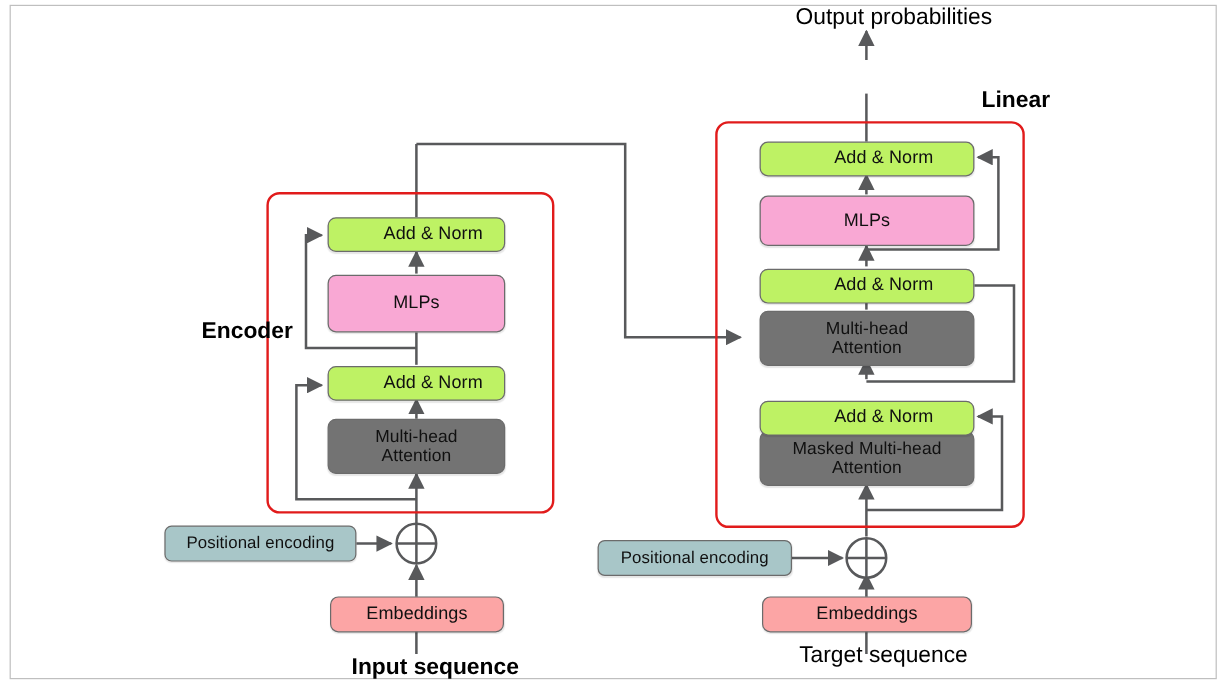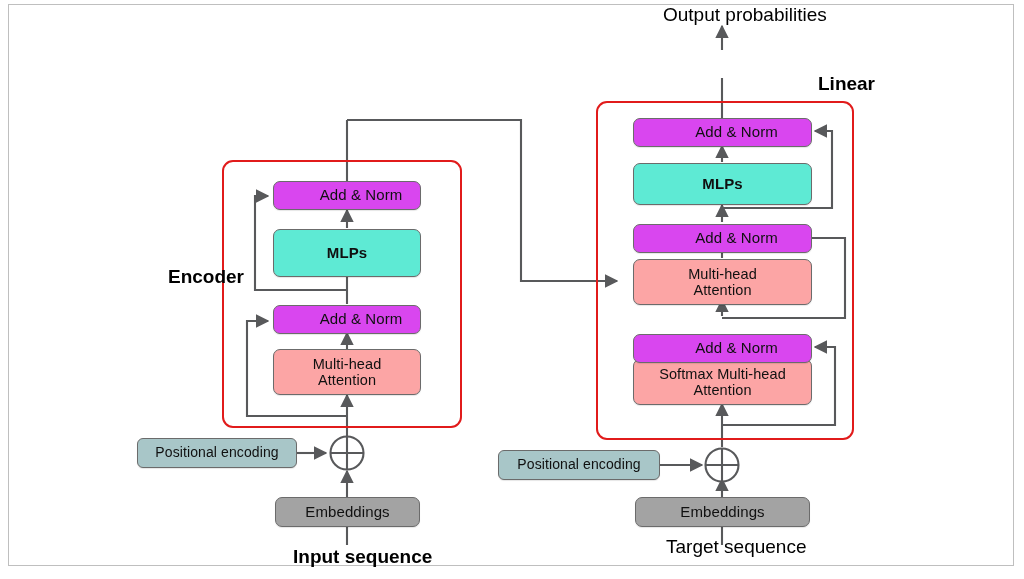--- a/index.html
+++ b/index.html
@@ -41,27 +41,27 @@
     text-align:center;
     color:#101010;
     font-size:15px;
     line-height:1.12;
     letter-spacing:0.1px;
     white-space:pre-line;
     box-shadow:0 1px 1px rgba(0,0,0,.10);
   }
   .node.two-line{font-size:14.5px;}
 
-  .addnorm  {background:#d946ef;padding-left:28px;}
-  .mlp      {background:#5eead4;font-weight:bold;}
-  .attn     {background:#fca5a5;}
+  .addnorm  {background:#bef264;padding-left:28px;}
+  .mlp      {background:#f9a8d4;}
+  .attn     {background:#737373;}
   .softmax  {background:#c3ddaf;}
   .linear   {background:#d9b2c6;}
   .posenc   {background:#a8c6c8;font-size:14px;border-radius:6px;}
-  .embed    {background:#a3a3a3;}
+  .embed    {background:#fca5a5;}
 
   
   .group-outline{
     position:absolute;
     box-sizing:border-box;
     border:2.2px solid #e11b1b;
     border-radius:11px;
     background:transparent;
   }
 
@@ -169,21 +169,21 @@
   <div class="node addnorm" style="left:273px;top:305px;width:148px;height:29px;">Add &amp; Norm</div>
 
   <div class="node mlp" style="left:273px;top:229px;width:148px;height:48px;">MLPs</div>
 
   <div class="node addnorm" style="left:273px;top:181px;width:148px;height:29px;">Add &amp; Norm</div>
 
   <div class="node embed" style="left:635px;top:497px;width:175px;height:30px;">Embeddings</div>
 
   <div class="node posenc" style="left:498px;top:450px;width:162px;height:30px;">Positional encoding</div>
 
-  <div class="node attn two-line" style="left:633px;top:359px;width:179px;height:46px;">Softmax Multi-head
+  <div class="node attn two-line" style="left:633px;top:359px;width:179px;height:46px;">Masked Multi-head
 Attention</div>
 
   <div class="node addnorm" style="left:633px;top:334px;width:179px;height:29px;">Add &amp; Norm</div>
 
   <div class="node attn two-line" style="left:633px;top:259px;width:179px;height:46px;">Multi-head
 Attention</div>
 
   <div class="node addnorm" style="left:633px;top:224px;width:179px;height:29px;">Add &amp; Norm</div>
 
   <div class="node mlp" style="left:633px;top:163px;width:179px;height:42px;">MLPs</div>

